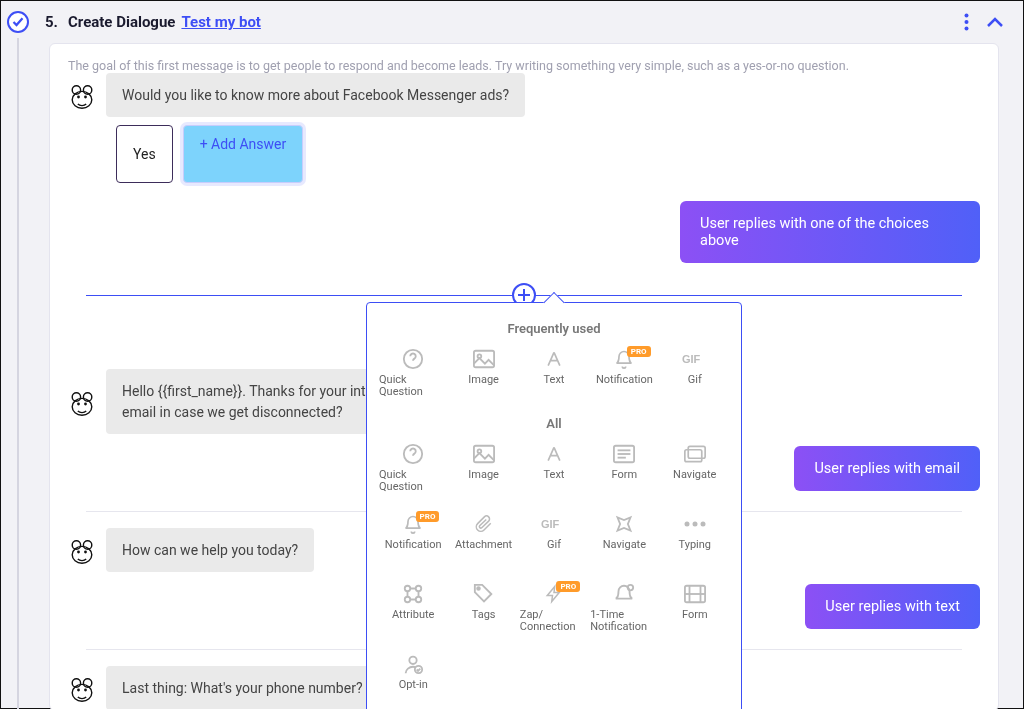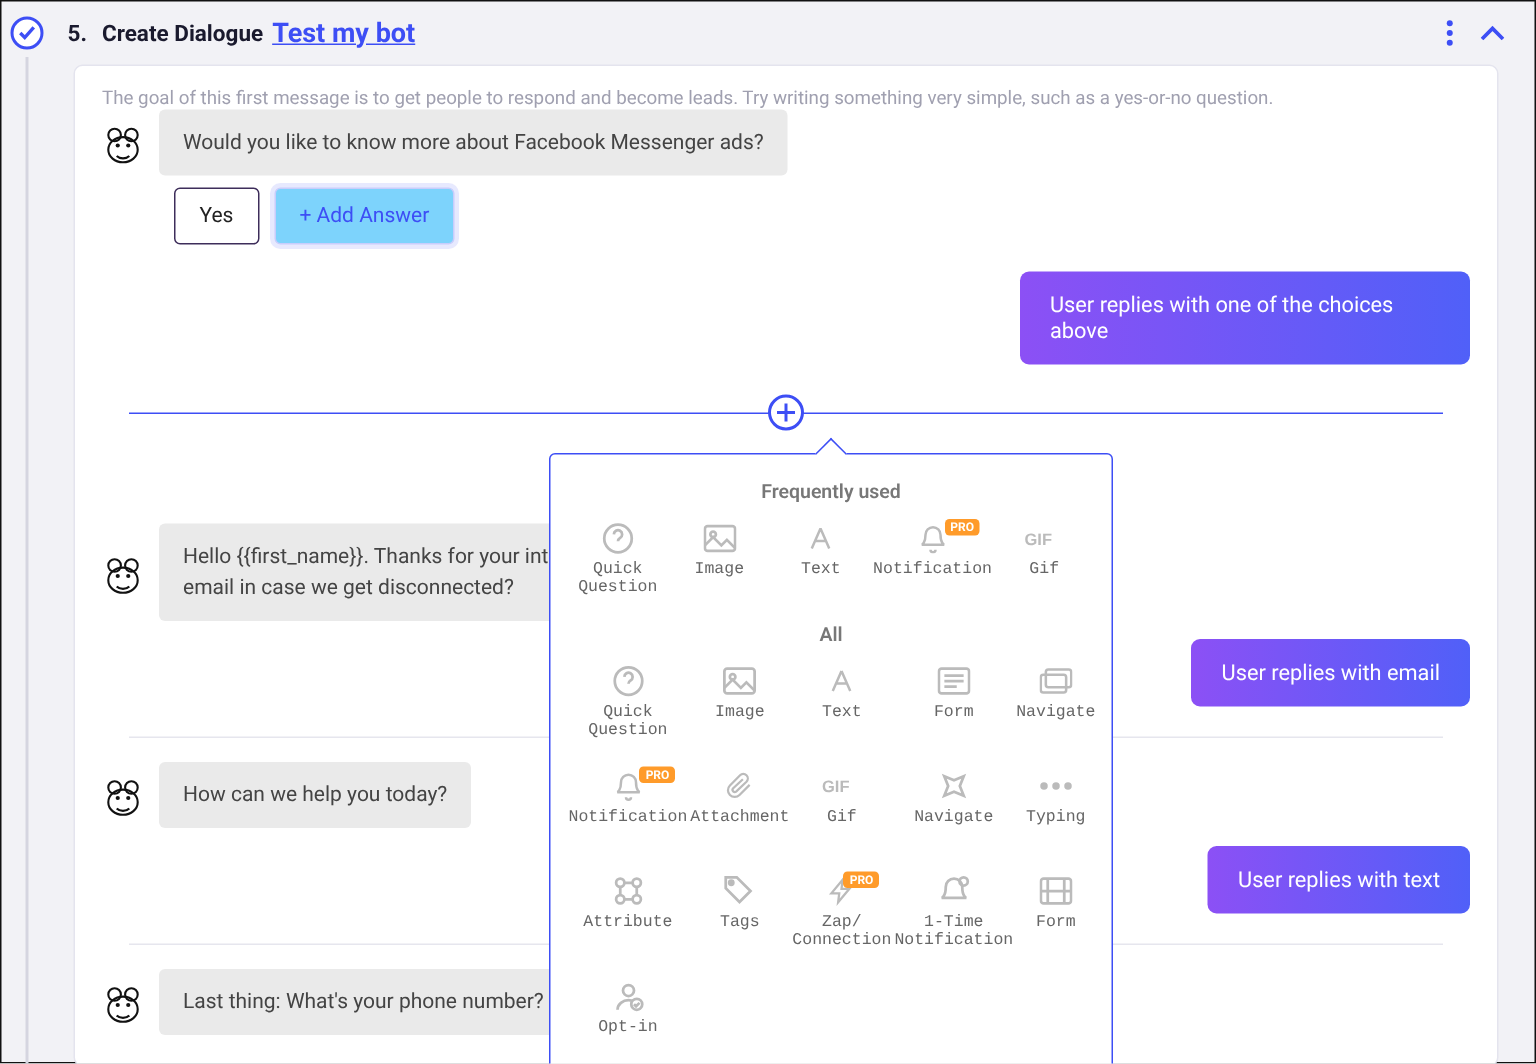--- a/index.html
+++ b/index.html
@@ -44,21 +44,21 @@
   }
   .step-title {
     font-weight: 700;
     color: #1a1a2e;
     font-size: 15px;
   }
   .step-link {
     color: #3d4ef5;
     text-decoration: underline;
     font-weight: 700;
-    font-size: 18px;
+    font-size: 15px;
     margin-left: 6px;
   }
   .step-actions {
     margin-left: auto;
     display: flex;
     align-items: center;
     gap: 18px;
     color: #3d4ef5;
   }
   .vline {
@@ -108,21 +108,21 @@
     display: flex;
     gap: 10px;
     margin-left: 48px;
     margin-top: -4px;
     margin-bottom: 18px;
   }
   .answer-chip {
     border: 1px solid #3d2d5a;
     background: #fff;
     border-radius: 4px;
-    padding: 10px 16px;
+    padding: 20px 16px;
     font-size: 14px;
     color: #222;
     cursor: pointer;
   }
   .add-answer {
     border: 1px solid #c8cdfc;
     background: #7dd3fc;
     color: #3d4ef5;
     border-radius: 4px;
     padding: 10px 16px;
@@ -215,24 +215,23 @@
     align-items: center;
     justify-content: flex-start;
     height: 58px;
     cursor: pointer;
     position: relative;
     color: #999;
   }
   .tile .lbl {
     font-size: 11px;
     color: #666;
-    text-align: center;
+    text-align: left;
     line-height: 1.1;
     margin-top: 4px;
-    font-family: Liberation Mono, monospace;
   }
   .tile .glyph {
     width: 26px; height: 22px;
     display: flex; align-items: center; justify-content: center;
     color: #aaa;
   }
   .pro {
     position: absolute;
     top: -2px;
     right: 8px;

